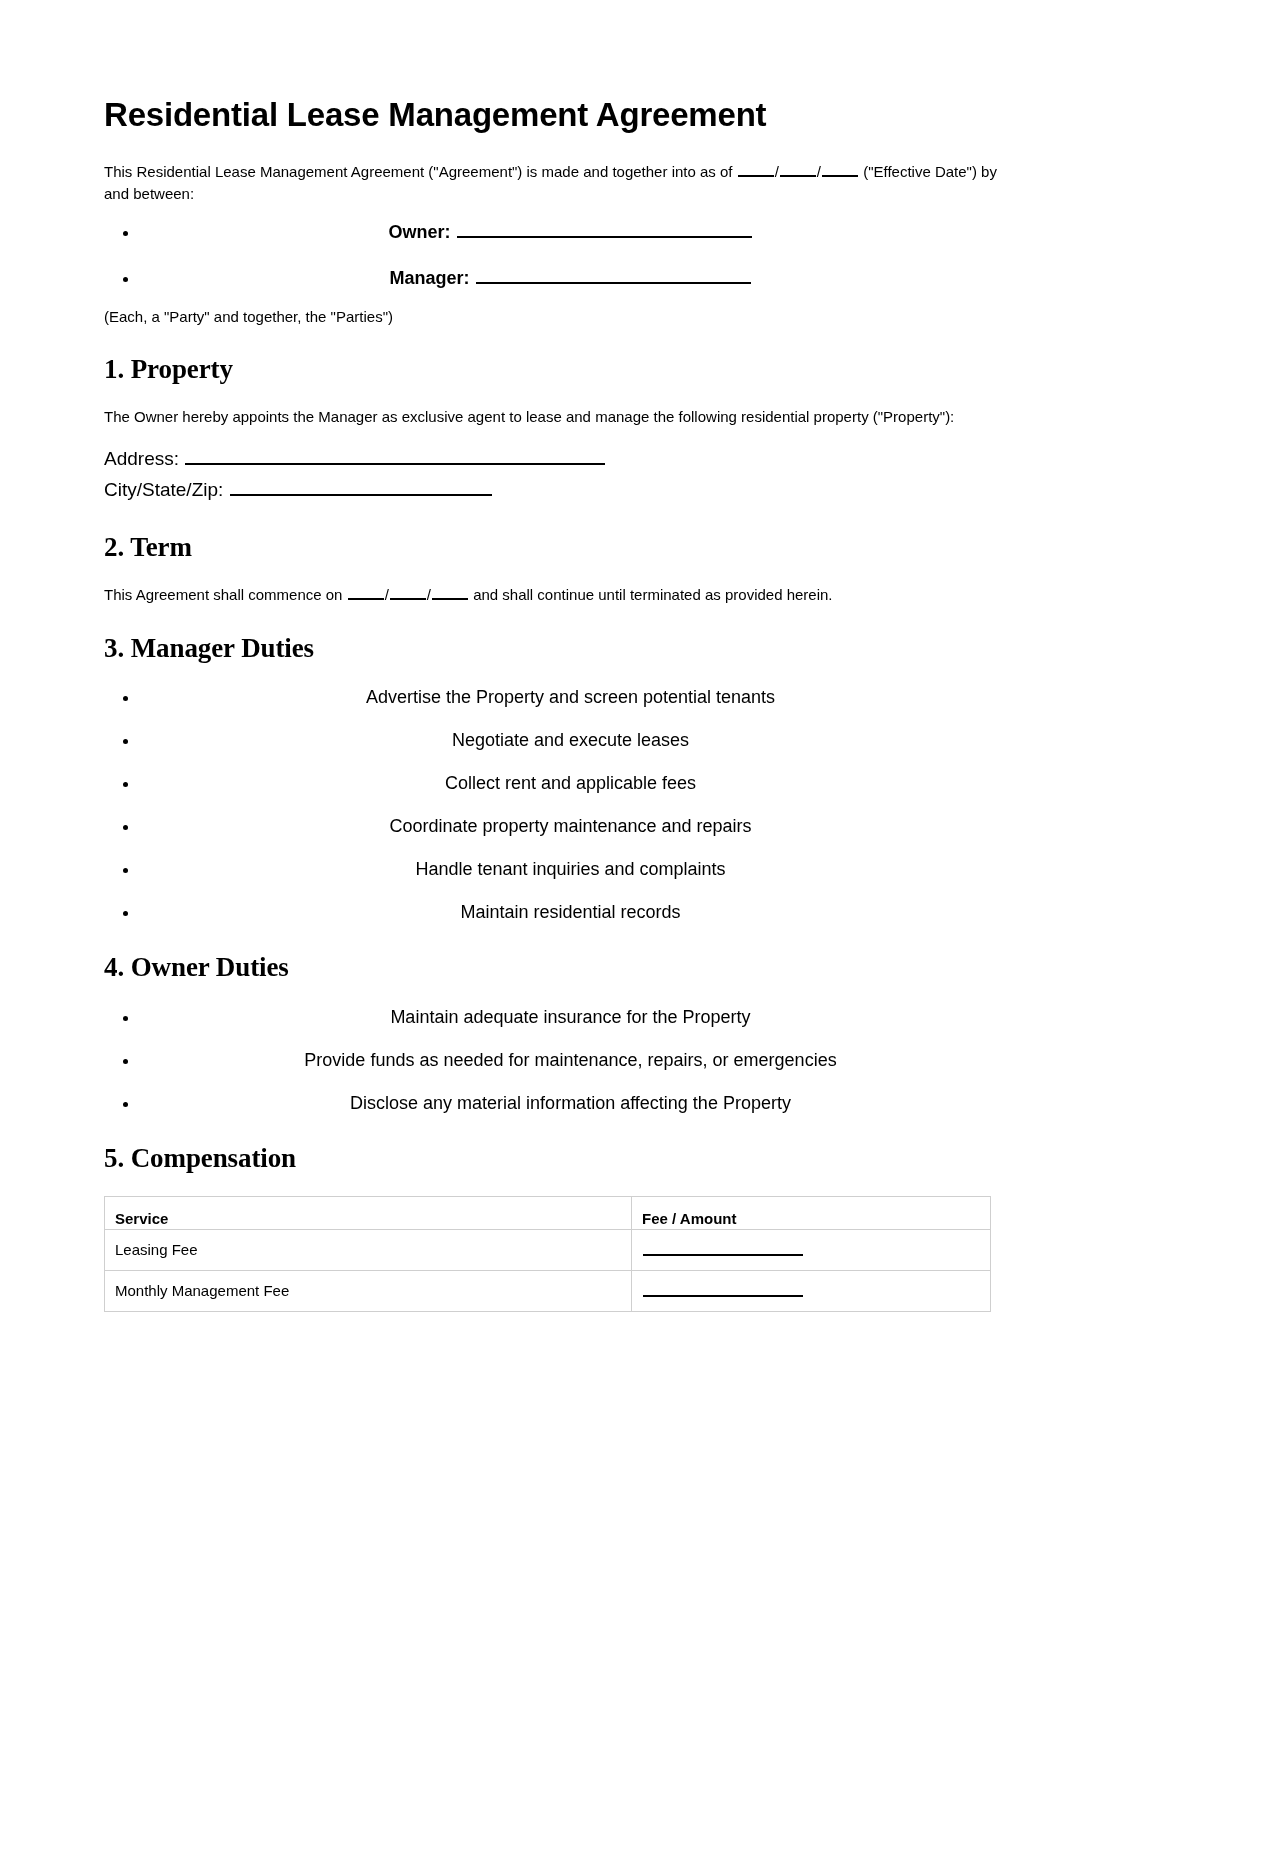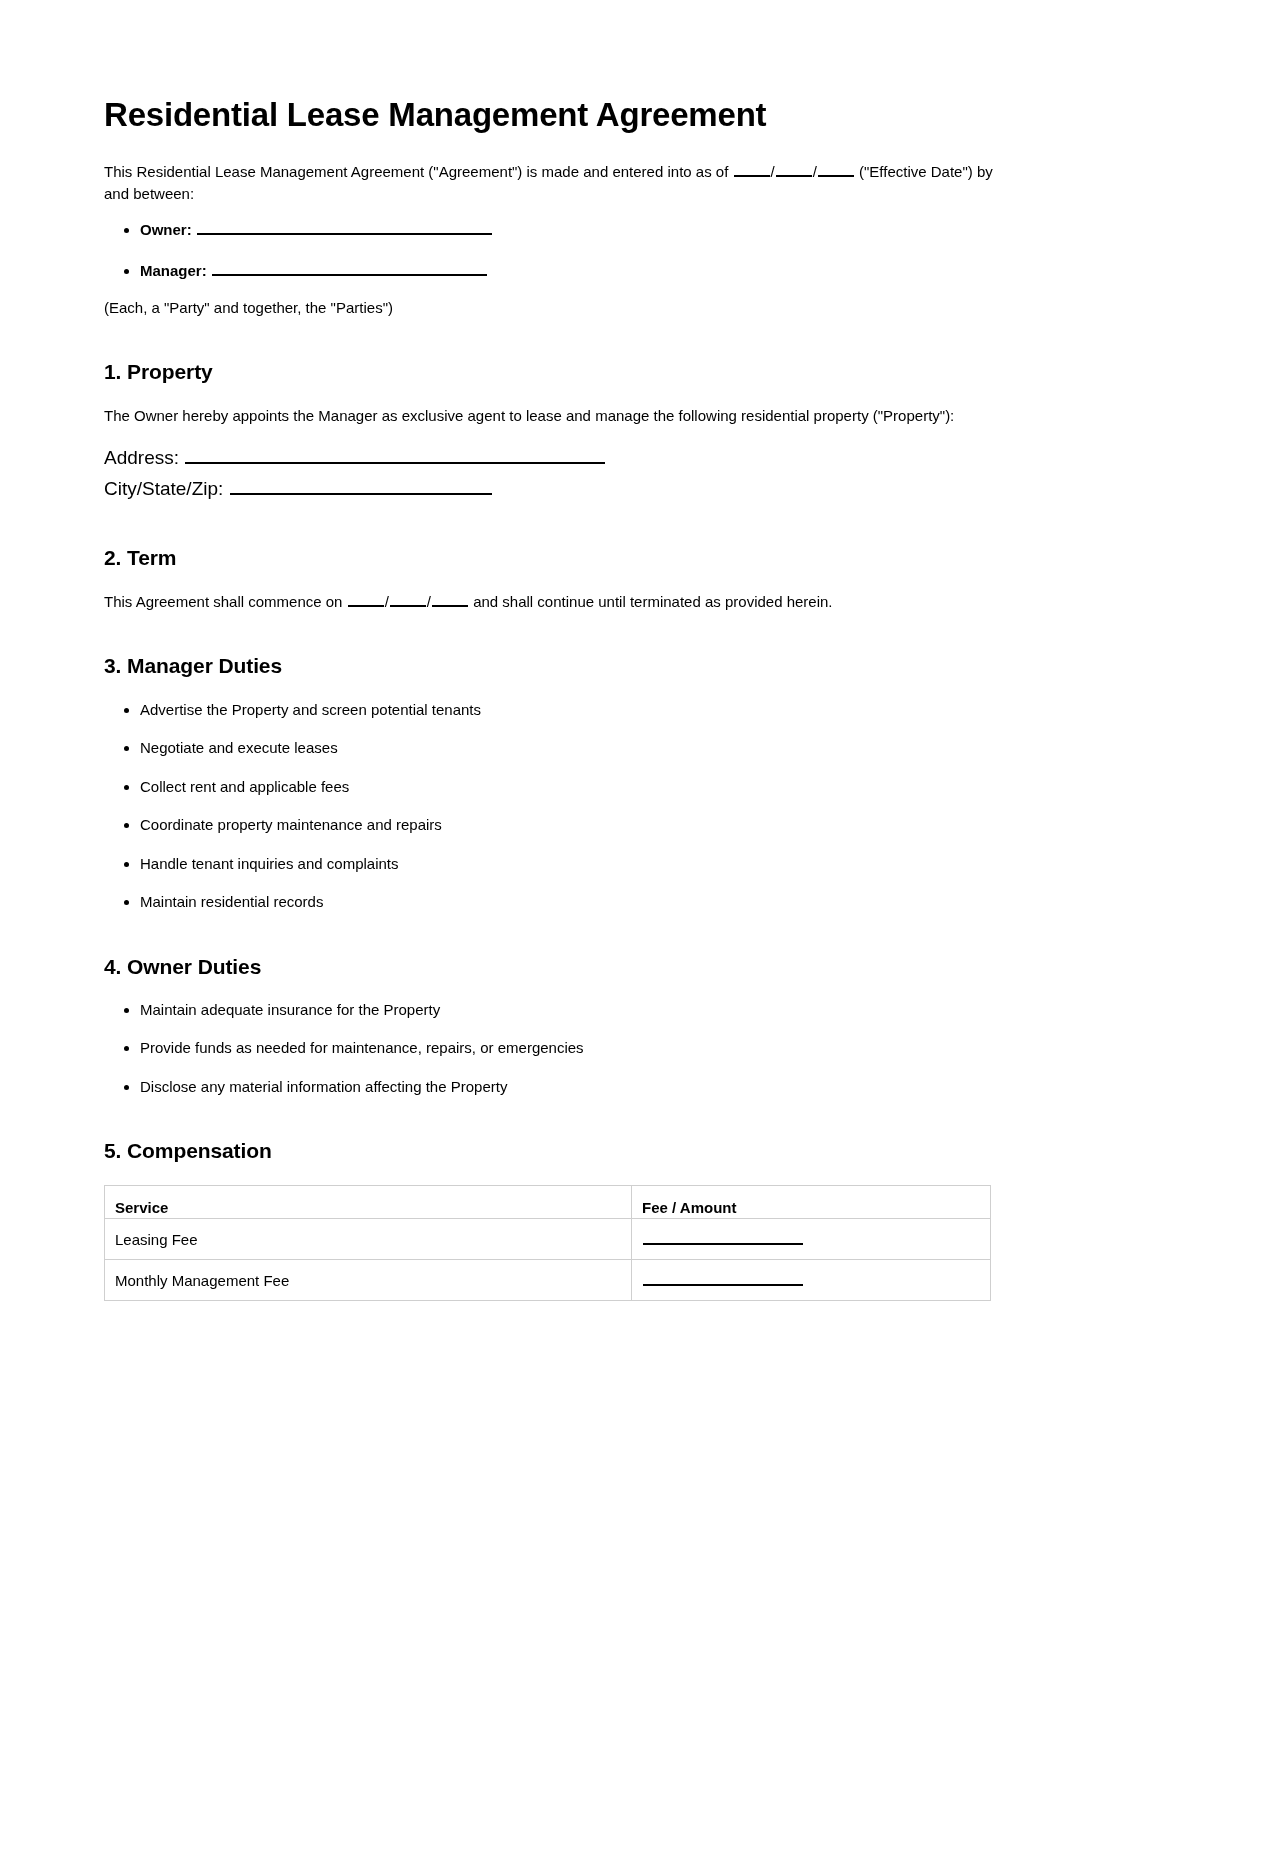--- a/index.html
+++ b/index.html
@@ -24,44 +24,46 @@
 
   h1.doc-title {
     font-size: 33px;
     line-height: 1.15;
     font-weight: bold;
     margin: 0 0 26px 0;
     letter-spacing: -0.2px;
   }
 
   h2.section-title {
-    font-size: 21px;
+    font-size: 27px;
     line-height: 1.2;
     font-weight: bold;
-    margin: 40px 0 20px 0;
+    margin: 25px 0 20px 0;
     letter-spacing: -0.1px;
+    font-family: Liberation Serif, serif;
   }
 
   p.para {
     font-size: 15px;
     line-height: 1.5;
     margin: 0 0 12px 0;
   }
 
   .intro-para { margin-bottom: 22px; }
 
   ul.bullets {
     margin: 0 0 14px 0;
     padding-left: 36px;
     list-style-type: disc;
   }
   ul.bullets > li {
-    font-size: 15px;
+    font-size: 18px;
     line-height: 1.5;
     margin-bottom: 16px;
+    text-align: center;
   }
   ul.bullets.party-list > li { margin-bottom: 18px; }
   ul.bullets > li:last-child { margin-bottom: 0; }
 
   .party-label { font-weight: bold; }
 
   
   .blank {
     display: inline-block;
     border-bottom: 2px solid #000;
@@ -113,21 +115,21 @@
   td.fee-cell { padding-top: 10px; padding-bottom: 8px; }
 </style>
 </head>
 <body>
 
 <div class="page">
 
   <h1 class="doc-title">Residential Lease Management Agreement</h1>
 
   <p class="para intro-para">
-    <span>This Residential Lease Management Agreement ("Agreement") is made and entered into as of</span>
+    <span>This Residential Lease Management Agreement ("Agreement") is made and together into as of</span>
     <span class="date-group">
       <span class="blank blank-date-seg"></span><span class="sep">/</span><span class="blank blank-date-seg"></span><span class="sep">/</span><span class="blank blank-date-seg"></span>
     </span>
     <span>("Effective Date") by and between:</span>
   </p>
 
   <ul class="bullets party-list">
     <li>
       <span class="party-label">Owner:</span>
       <span class="blank blank-owner"></span>

